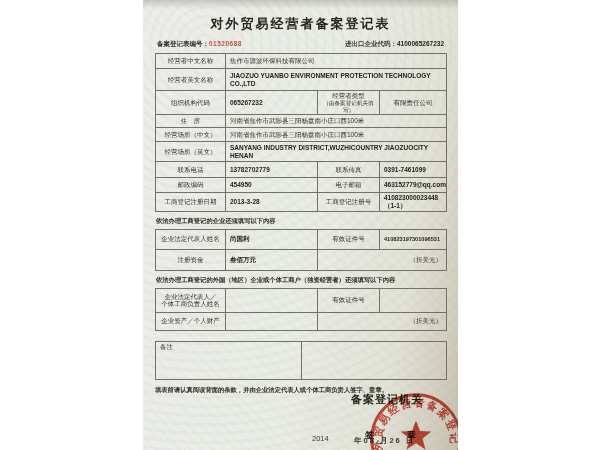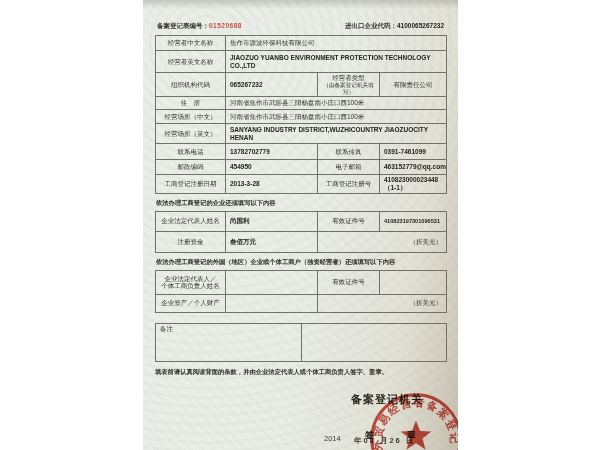--- a/index.html
+++ b/index.html
@@ -28,31 +28,32 @@
   .typed { font-weight:bold; color:#24241e; }
   .sub { font-size:5.6px; display:block; }
   .secheading { font-size:6.3px; font-weight:bold; margin:5px 0 3px 1px; color:#2b2b24; }
   .usd { text-align:right; padding-right:4px; }
   .remarks { margin-top:10px; }
   .remarks td { height:38px; vertical-align:top; }
   .instruction { font-size:6.3px; font-weight:bold; margin-top:6px; color:#2b2b24; }
   .authority { position:absolute; left:208px; top:392px; font-size:11px; font-weight:bold; color:#26261f; letter-spacing:1px; }
   .sign { position:absolute; left:222px; top:417px; font-size:9px; font-weight:bold; color:#26261f; letter-spacing:12px;margin-top:12px; }
   .dateline { position:absolute; left:165px; top:434px; font-size:7.5px; color:#3a3a32; width:140px; }
-  .dateline .year { position:absolute; left:16px; top:0; }
+  .dateline .year { position:absolute; left:4px; top:0; }
   .dateline .rest { position:absolute; left:46px; top:2px; font-weight:bold; letter-spacing:2px; }
   .stamp { position:absolute; left:222px; top:388px; width:102px; height:102px; opacity:0.88; mix-blend-mode:multiply; }
 </style>
 </head>
 <body>
 
 <div class="photo">
   <div class="paper">
     <div class="inner">
 
+      <div class="title">对外贸易经营者备案登记表</div>
 
       <div class="headline">
         <div>
           <span>备案登记表编号：</span><span class="red">01520688</span>
         </div>
         <div>
           <span>进出口企业代码：</span><span class="typed">4100065267232</span>
         </div>
       </div>
 

